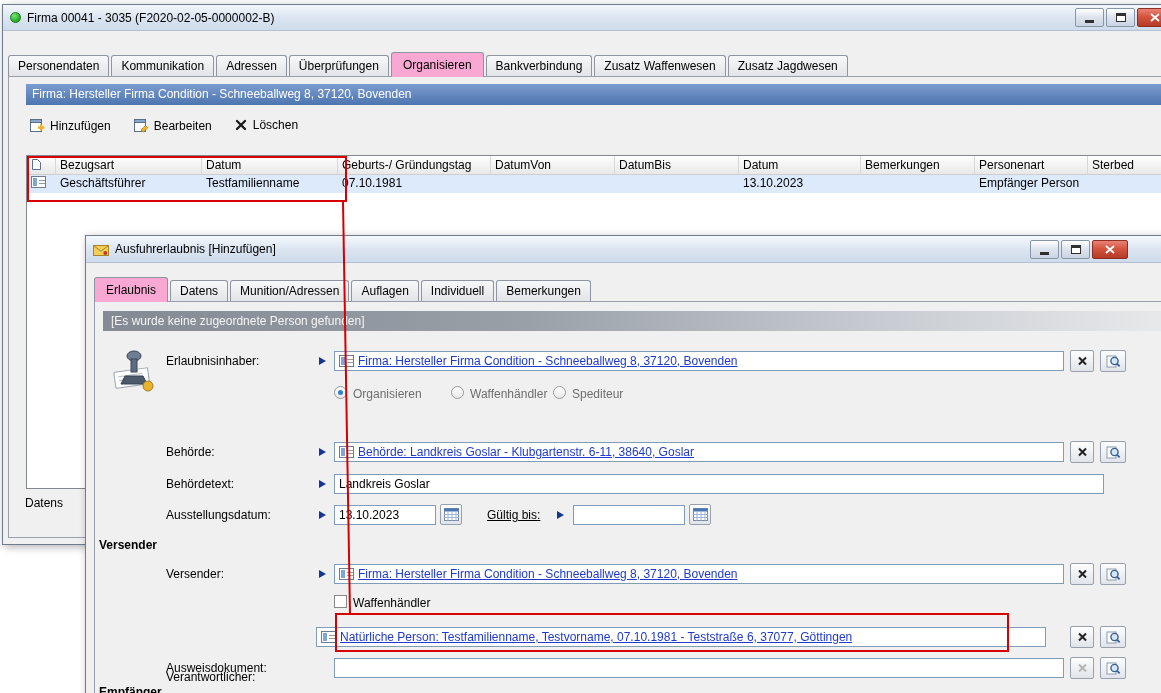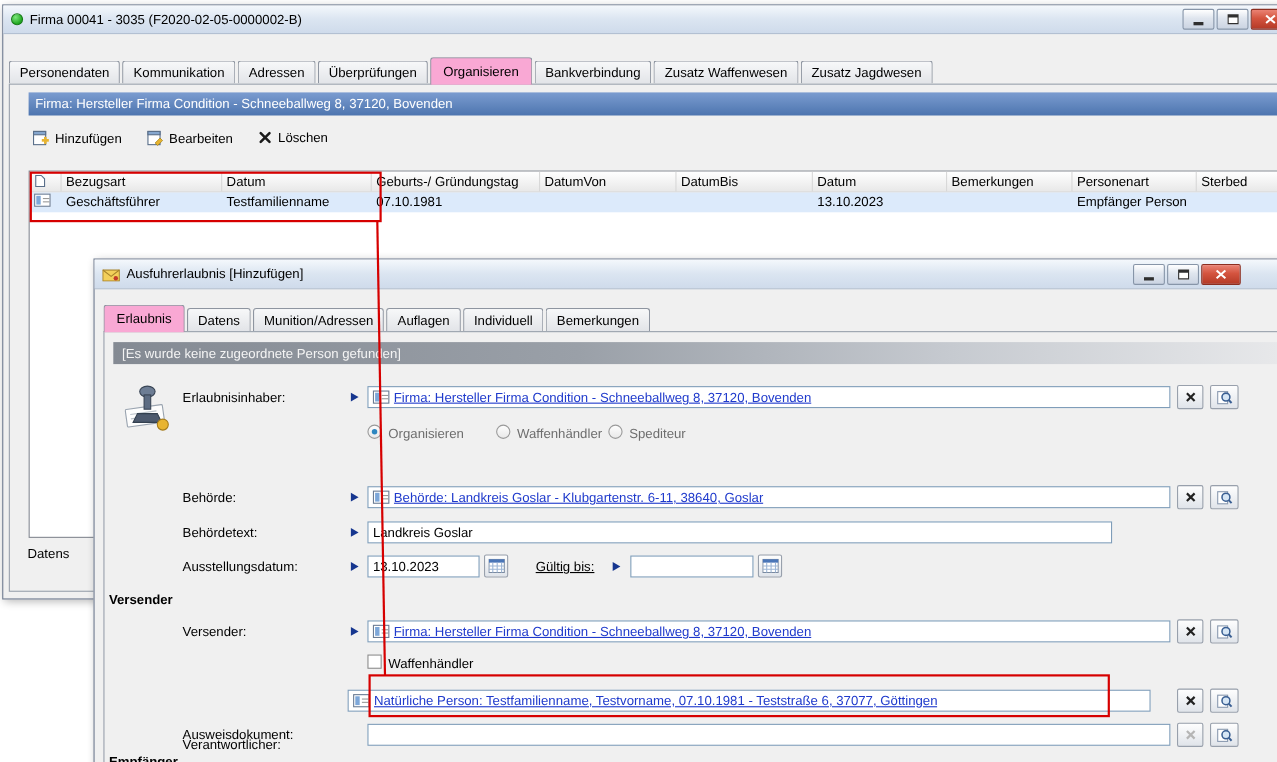--- a/index.html
+++ b/index.html
@@ -260,21 +260,21 @@
     <div class="sbtn" style="left:1005px;top:139px;width:26px;">
         <svg width="15" height="15">
           <rect x="1" y="2" width="9" height="11" fill="#fff" stroke="#8a9ab0"></rect>
           <circle cx="8.5" cy="7" r="3.6" fill="#d6e6f5" stroke="#3a5f93" stroke-width="1.4"></circle>
           <line x1="11" y1="9.6" x2="13.6" y2="12.4" stroke="#3a5f93" stroke-width="1.8"></line>
         </svg>
       </div>
 
     <span class="lbl" style="left:71px;top:175px;">Behördetext:</span>
     <span class="arr" style="left:224px;top:178px;"></span>
-    <div class="fld" style="left:239px;top:172px;width:677px;">
+    <div class="fld" style="left:239px;top:172px;width:770px;">
       <span>Landkreis Goslar</span>
     </div>
 
     <span class="lbl" style="left:71px;top:206px;">Ausstellungsdatum:</span>
     <span class="arr" style="left:224px;top:209px;"></span>
     <div class="fld" style="left:239px;top:203px;width:102px;">
       <span>13.10.2023</span>
     </div>
     <div class="sbtn" style="left:345px;top:202px;width:22px;height:21px;">
         <svg width="15" height="13">

